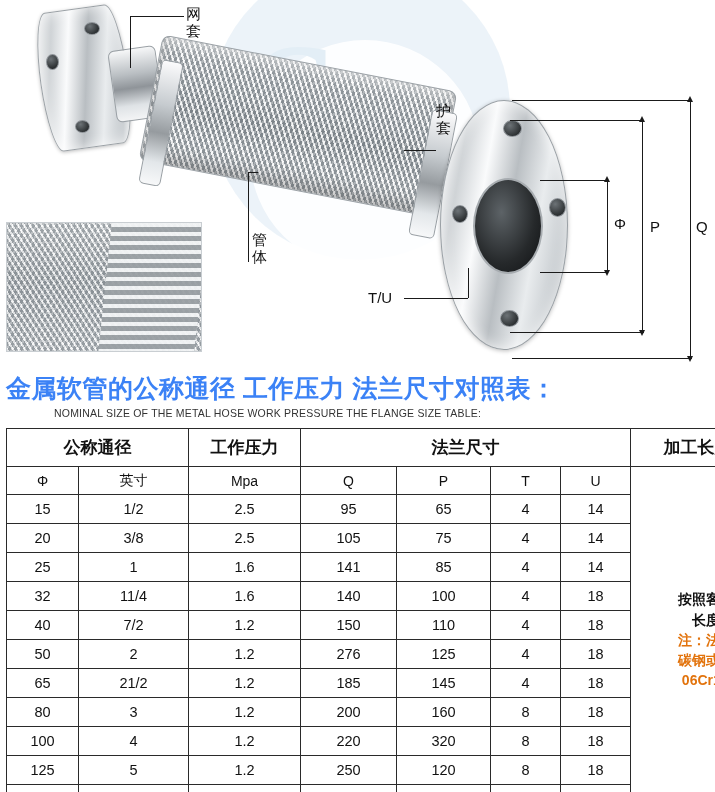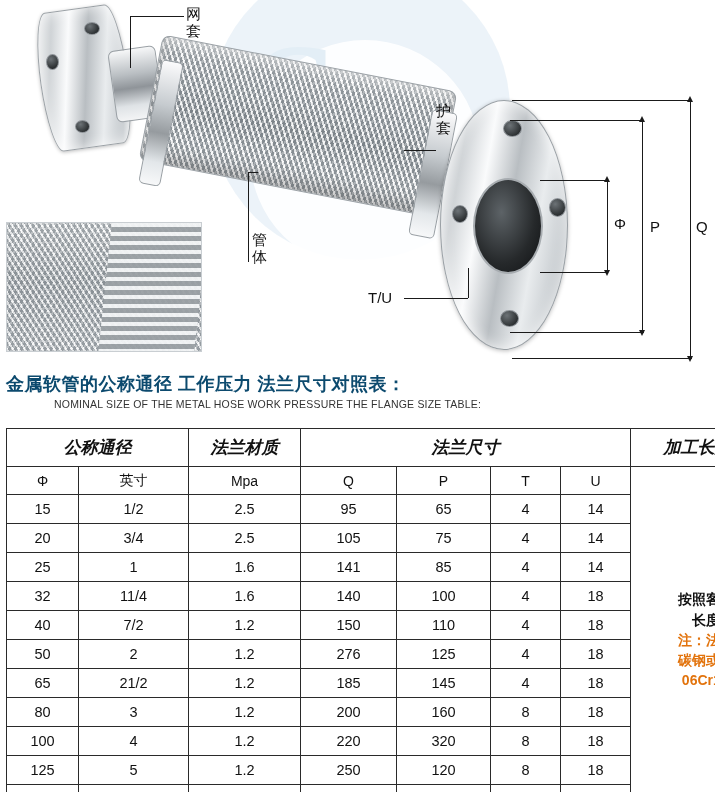--- a/index.html
+++ b/index.html
@@ -131,23 +131,23 @@
   .ah-up { border-left: 3px solid transparent; border-right: 3px solid transparent; border-bottom: 6px solid #1a1a1a; }
   .ah-down { border-left: 3px solid transparent; border-right: 3px solid transparent; border-top: 6px solid #1a1a1a; }
 
   
   #titles {
     position: absolute;
     left: 6px; top: 372px;
     width: 700px;
   }
   .title-cn {
-    font-size: 18px;
+    font-size: 25px;
     font-weight: bold;
-    color: #0c4a6e;
+    color: #3b82f6;
     letter-spacing: .5px;
   }
   .title-en {
     font-size: 10.5px;
     color: #333;
     margin-top: 2px;
     letter-spacing: .2px;
     padding-left: 48px;
   }
 
@@ -169,21 +169,20 @@
     color: #111;
     padding: 0;
     height: 29px;
     font-weight: normal;
     font-family: "Liberation Sans", sans-serif;
   }
   tr.grouphead td {
     height: 38px;
     font-size: 17px;
     font-weight: bold;
-    font-style: italic;
   }
   tr.subhead td { height: 28px; font-size: 14px; }
   td.note {
     vertical-align: middle;
     line-height: 1.45;
     font-size: 14.5px;
   }
   .note-black { color: #111; font-weight: bold; }
   .note-orange { color: #e2730c; font-weight: bold; }
 </style>
@@ -272,21 +271,21 @@
         <col style="width:112px">
         <col style="width:96px">
         <col style="width:94px">
         <col style="width:70px">
         <col style="width:70px">
         <col style="width:179px">
       </colgroup>
       <tbody id="tbody">
           <tr class="grouphead">
             <td colspan="2">公称通径</td>
-            <td colspan="1">法兰材质</td>
+            <td colspan="1">工作压力</td>
             <td colspan="4">法兰尺寸</td>
             <td colspan="1" rowspan="1">加工长度L mm</td>
           </tr>
           <tr class="subhead">
             <td>Φ</td>
             <td>英寸</td>
             <td>Mpa</td>
             <td>Q</td>
             <td>P</td>
             <td>T</td>
@@ -303,21 +302,21 @@
             <td>15</td>
             <td>1/2</td>
             <td>2.5</td>
             <td>95</td>
             <td>65</td>
             <td>4</td>
             <td>14</td>
           </tr>
           <tr>
             <td>20</td>
-            <td>3/4</td>
+            <td>3/8</td>
             <td>2.5</td>
             <td>105</td>
             <td>75</td>
             <td>4</td>
             <td>14</td>
           </tr>
           <tr>
             <td>25</td>
             <td>1</td>
             <td>1.6</td>

